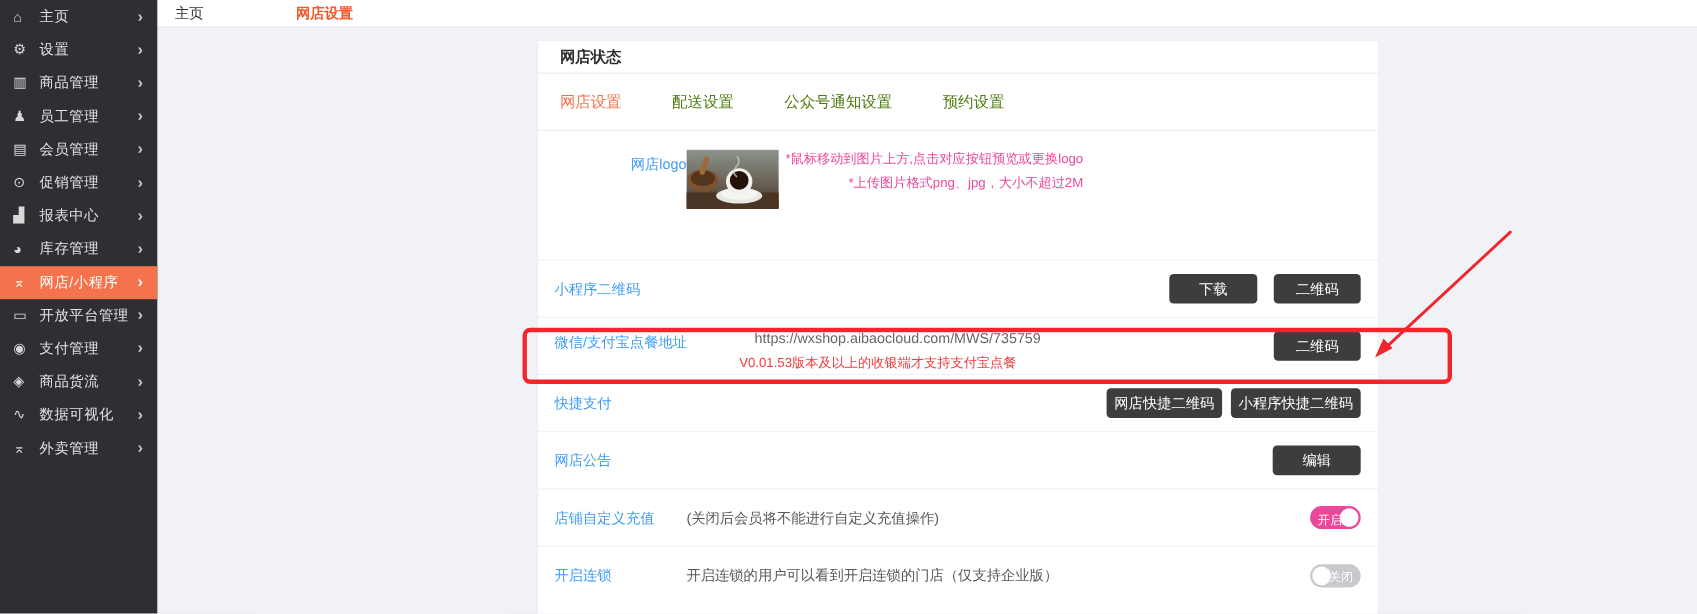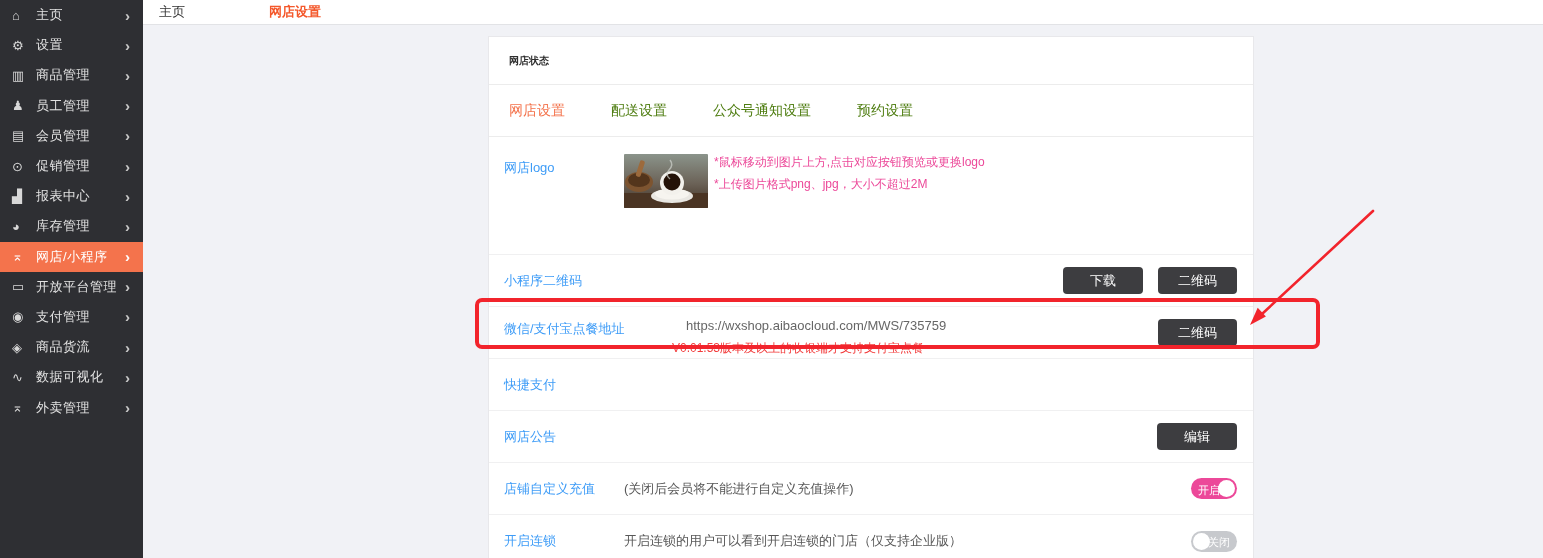--- a/index.html
+++ b/index.html
@@ -30,35 +30,35 @@
     display: flex; align-items: center; z-index: 4;
   }
   .crumb-home { margin-left: 16px; font-size: 13px; color: #333; cursor: pointer; }
   .crumb-current { margin-left: 84px; font-size: 13px; color: #f4582b; font-weight: bold; cursor: pointer; }
   
   .panel {
     position: absolute; left: 488px; top: 36px; width: 766px; height: 540px;
     background: #fff; border: 1px solid #e8e8eb; z-index: 6;
   }
   .panel-header {
-    height: 48px; border-bottom: 1px solid #ececec;
+    height: 30px; border-bottom: 1px solid #ececec;
     display: flex; align-items: center; padding-left: 20px;
-    font-size: 10px; font-weight: 600; color: #2e2e2e;
+    font-size: 14px; font-weight: 600; color: #2e2e2e;
   }
   .tabs { height: 52px; border-bottom: 1px solid #ececec; display: flex; align-items: center; padding-left: 20px; }
   .tab { font-size: 14px; color: #4d7c0f; margin-right: 46px; cursor: pointer; }
   .tab.active { color: #f4734c; }
   
   .row {
     height: 52px; display: flex; align-items: center;
     padding: 0 16px 0 15px; border-bottom: 1px solid #f0f0f1; position: relative;
   }
   .row .label { width: 120px; flex-shrink: 0; color: #3e9cf7; font-size: 13px; white-space: nowrap; }
   .row .actions { margin-left: auto; display: flex; gap: 15px; align-items: center; }
-  .row-logo { height: 118px; align-items: flex-start; padding-top: 17px; }
+  .row-logo { height: 118px; align-items: flex-start; padding-top: 17px; text-align: right; }
   .row-logo .label { margin-top: 5px; }
   .logo-img { width: 84px; height: 54px; display: block; border-radius: 1px; cursor: pointer; }
   .hints { margin-left: 6px; }
   .hint { font-size: 12px; color: #ec4899; line-height: 16px; }
   .hint + .hint { margin-top: 6px; }
   .btn-dark {
     background: #3d3d40; color: #fff; font-size: 13px; border: none;
     border-radius: 4px; padding: 6px 20px; cursor: pointer; white-space: nowrap;
     text-align: center; line-height: 15px;
   }
@@ -225,20 +225,24 @@
         <span class="url-text">https://wxshop.aibaocloud.com/MWS/735759</span>
         <span class="url-note">V0.01.53版本及以上的收银端才支持支付宝点餐</span>
       </div>
       <div class="actions">
         <button class="btn-dark">二维码</button>
       </div>
     </div>
 
     <div class="row">
       <span class="label">快捷支付</span>
+      <div class="actions" style="gap:8px">
+        <button class="btn-dark pad-slim">网店快捷二维码</button>
+        <button class="btn-dark pad-slim">小程序快捷二维码</button>
+      </div>
     </div>
 
     <div class="row">
       <span class="label">网店公告</span>
       <div class="actions">
         <button class="btn-dark pad-wide">编辑</button>
       </div>
     </div>
 
     <div class="row">

